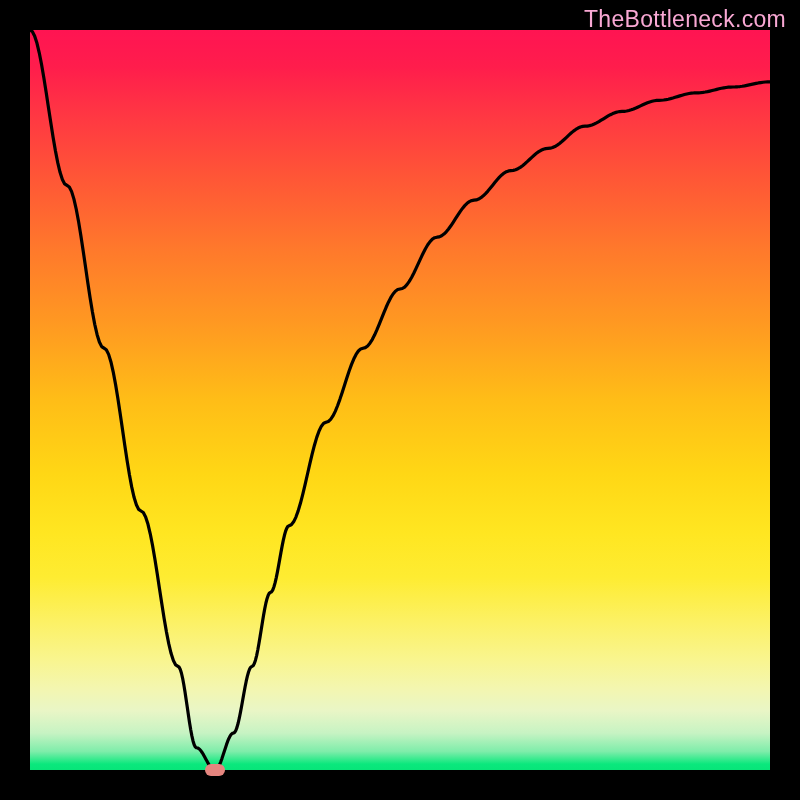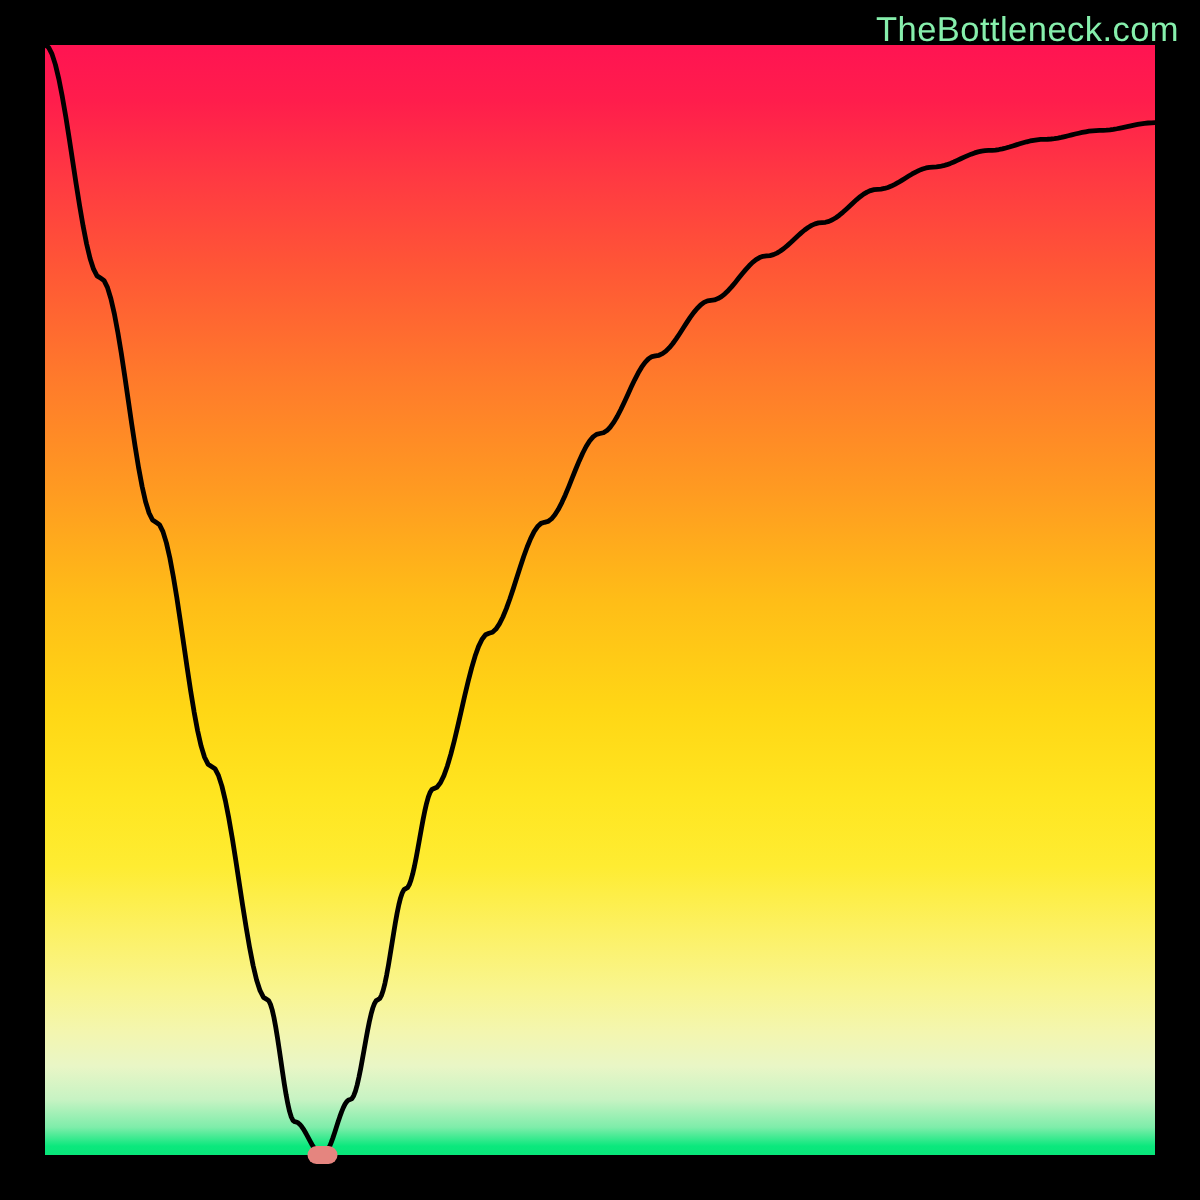--- a/index.html
+++ b/index.html
@@ -14,21 +14,21 @@
   .frame {
     position: relative;
     width: 800px;
     height: 800px;
     background: #000;
   }
   .watermark {
     position: absolute;
     top: 6px;
     right: 14px;
-    color: #86efac;
+    color: #f9a8d4;
     font-size: 23px;
     letter-spacing: 0.3px;
     font-weight: 400;
     z-index: 10;
     margin-left: 32px;
   }
   .plot-area {
     position: absolute;
     left: 30px;
     top: 30px;

